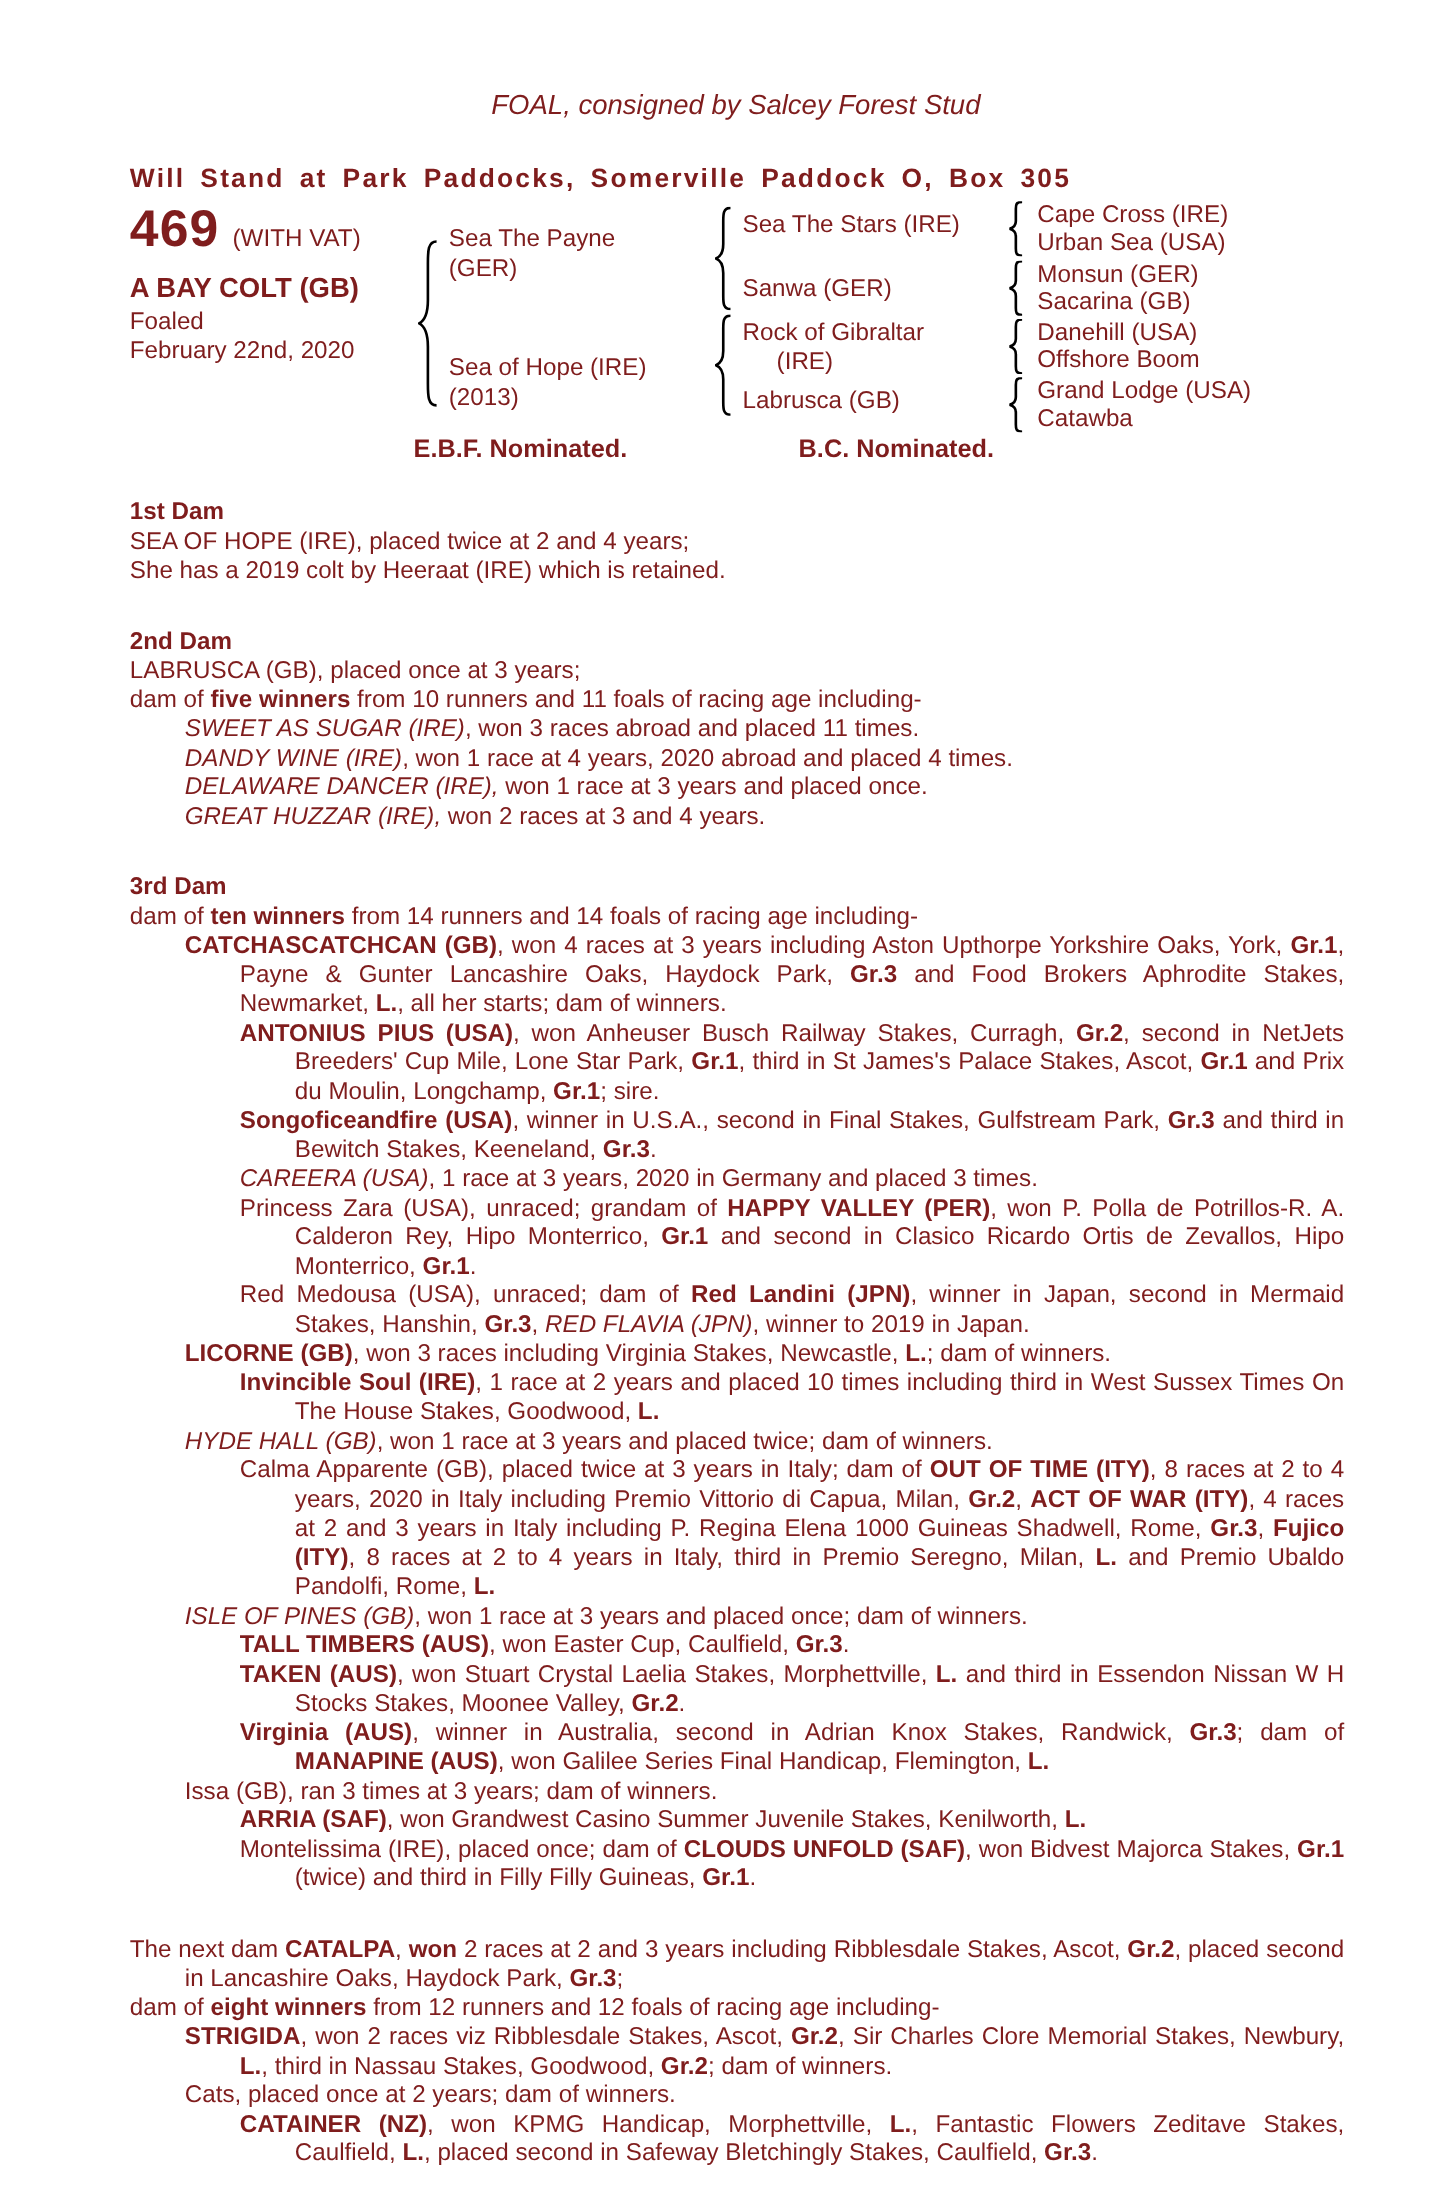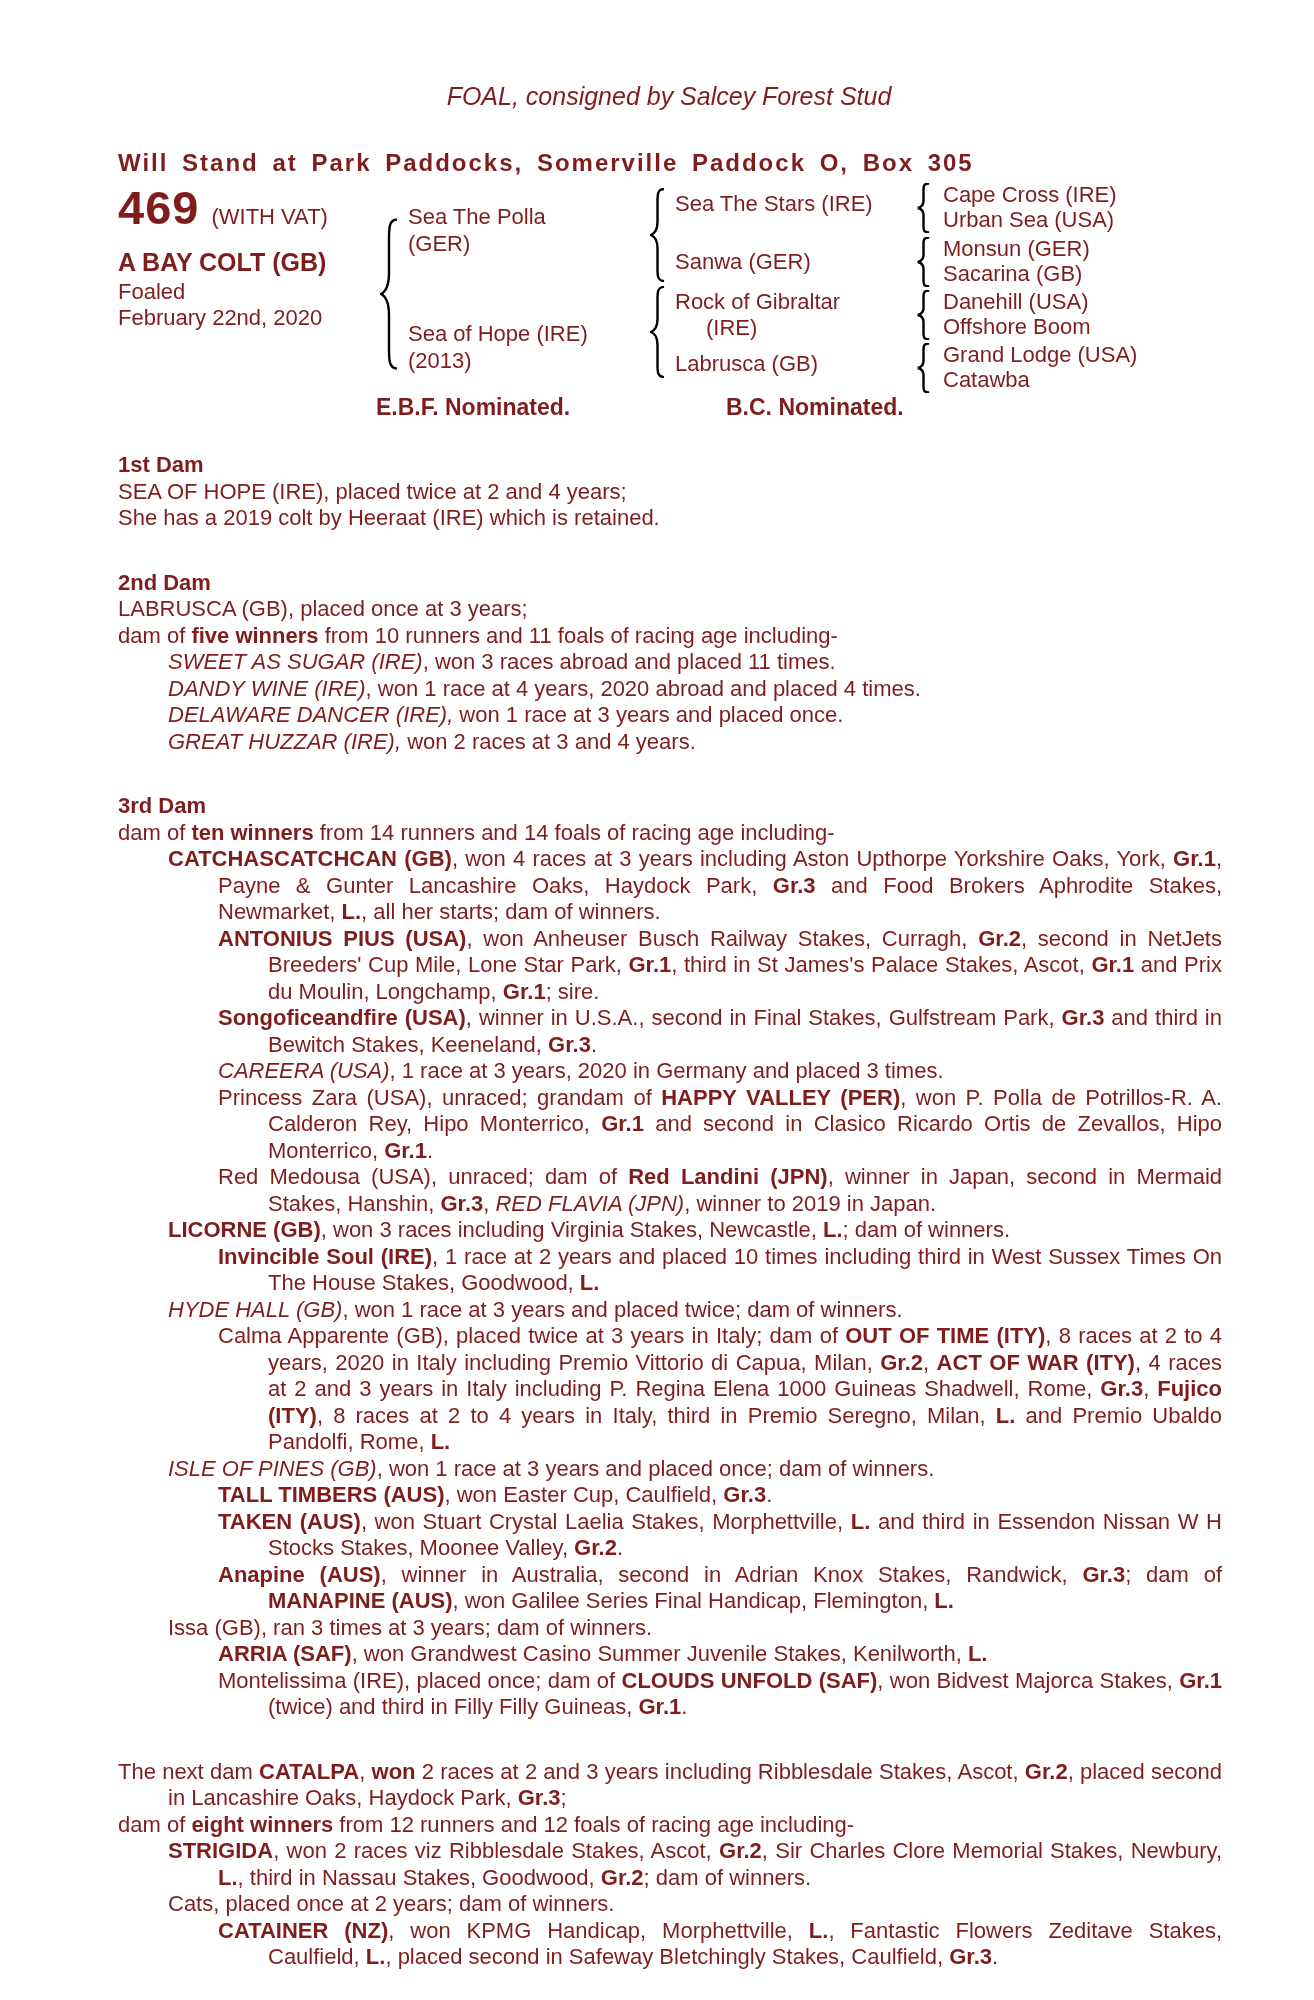--- a/index.html
+++ b/index.html
@@ -81,21 +81,21 @@
       <svg viewBox="0 0 16 100" preserveAspectRatio="none">
           <path d="M15 1 C8 1 8 7 8 14 L8 36 C8 44 6 48 1 50 C6 52 8 56 8 64 L8 86 C8 93 8 99 15 99" fill="none" stroke="#000" stroke-width="2.4" vector-effect="non-scaling-stroke"></path>
         </svg>
     </div>
     <div class="brace" style="left:897px;top:343px;width:13px;height:50px;">
       <svg viewBox="0 0 16 100" preserveAspectRatio="none">
           <path d="M15 1 C8 1 8 7 8 14 L8 36 C8 44 6 48 1 50 C6 52 8 56 8 64 L8 86 C8 93 8 99 15 99" fill="none" stroke="#000" stroke-width="2.4" vector-effect="non-scaling-stroke"></path>
         </svg>
     </div>
 
-    <div class="pi" style="left:388px;top:205px;">Sea The Polla</div>
+    <div class="pi" style="left:388px;top:205px;">Sea The Payne</div>
     <div class="pi" style="left:388px;top:232px;">(GER)</div>
     <div class="pi" style="left:388px;top:322px;">Sea of Hope (IRE)</div>
     <div class="pi" style="left:388px;top:349px;">(2013)</div>
 
     <div class="pi" style="left:655px;top:192px;">Sea The Stars (IRE)</div>
     <div class="pi" style="left:655px;top:250px;">Sanwa (GER)</div>
     <div class="pi" style="left:655px;top:290px;">Rock of Gibraltar</div>
     <div class="pi" style="left:655px;top:316px;margin-left:31px;">(IRE)</div>
     <div class="pi" style="left:655px;top:352px;">Labrusca (GB)</div>
 
@@ -136,21 +136,21 @@
         <p class="para" style="padding-left: 150px; text-indent: -50px;"><span class="ri">CAREERA (USA)</span><span>, 1 race at 3 years, 2020 in Germany and placed 3 times.</span></p>
         <p class="para" style="padding-left: 150px; text-indent: -50px;"><span>Princess Zara (USA), unraced; grandam of </span><span class="rb">HAPPY VALLEY (PER)</span><span>, won P. Polla de Potrillos-R. A. Calderon Rey, Hipo Monterrico, </span><span class="rb">Gr.1</span><span> and second in Clasico Ricardo Ortis de Zevallos, Hipo Monterrico, </span><span class="rb">Gr.1</span><span>.</span></p>
         <p class="para" style="padding-left: 150px; text-indent: -50px;"><span>Red Medousa (USA), unraced; dam of </span><span class="rb">Red Landini (JPN)</span><span>, winner in Japan, second in Mermaid Stakes, Hanshin, </span><span class="rb">Gr.3</span><span>, </span><span class="ri">RED FLAVIA (JPN)</span><span>, winner to 2019 in Japan.</span></p>
         <p class="para" style="padding-left: 100px; text-indent: -50px;"><span class="rb">LICORNE (GB)</span><span>, won 3 races including Virginia Stakes, Newcastle, </span><span class="rb">L.</span><span>; dam of winners.</span></p>
         <p class="para" style="padding-left: 150px; text-indent: -50px;"><span class="rb">Invincible Soul (IRE)</span><span>, 1 race at 2 years and placed 10 times including third in West Sussex Times On The House Stakes, Goodwood, </span><span class="rb">L.</span></p>
         <p class="para" style="padding-left: 100px; text-indent: -50px;"><span class="ri">HYDE HALL (GB)</span><span>, won 1 race at 3 years and placed twice; dam of winners.</span></p>
         <p class="para" style="padding-left: 150px; text-indent: -50px;"><span>Calma Apparente (GB), placed twice at 3 years in Italy; dam of </span><span class="rb">OUT OF TIME (ITY)</span><span>, 8 races at 2 to 4 years, 2020 in Italy including Premio Vittorio di Capua, Milan, </span><span class="rb">Gr.2</span><span>, </span><span class="rb">ACT OF WAR (ITY)</span><span>, 4 races at 2 and 3 years in Italy including P. Regina Elena 1000 Guineas Shadwell, Rome, </span><span class="rb">Gr.3</span><span>, </span><span class="rb">Fujico (ITY)</span><span>, 8 races at 2 to 4 years in Italy, third in Premio Seregno, Milan, </span><span class="rb">L.</span><span> and Premio Ubaldo Pandolfi, Rome, </span><span class="rb">L.</span></p>
         <p class="para" style="padding-left: 100px; text-indent: -50px;"><span class="ri">ISLE OF PINES (GB)</span><span>, won 1 race at 3 years and placed once; dam of winners.</span></p>
         <p class="para" style="padding-left: 150px; text-indent: -50px;"><span class="rb">TALL TIMBERS (AUS)</span><span>, won Easter Cup, Caulfield, </span><span class="rb">Gr.3</span><span>.</span></p>
         <p class="para" style="padding-left: 150px; text-indent: -50px;"><span class="rb">TAKEN (AUS)</span><span>, won Stuart Crystal Laelia Stakes, Morphettville, </span><span class="rb">L.</span><span> and third in Essendon Nissan W H Stocks Stakes, Moonee Valley, </span><span class="rb">Gr.2</span><span>.</span></p>
-        <p class="para" style="padding-left: 150px; text-indent: -50px;"><span class="rb">Anapine (AUS)</span><span>, winner in Australia, second in Adrian Knox Stakes, Randwick, </span><span class="rb">Gr.3</span><span>; dam of </span><span class="rb">MANAPINE (AUS)</span><span>, won Galilee Series Final Handicap, Flemington, </span><span class="rb">L.</span></p>
+        <p class="para" style="padding-left: 150px; text-indent: -50px;"><span class="rb">Virginia (AUS)</span><span>, winner in Australia, second in Adrian Knox Stakes, Randwick, </span><span class="rb">Gr.3</span><span>; dam of </span><span class="rb">MANAPINE (AUS)</span><span>, won Galilee Series Final Handicap, Flemington, </span><span class="rb">L.</span></p>
         <p class="para" style="padding-left: 100px; text-indent: -50px;"><span>Issa (GB), ran 3 times at 3 years; dam of winners.</span></p>
         <p class="para" style="padding-left: 150px; text-indent: -50px;"><span class="rb">ARRIA (SAF)</span><span>, won Grandwest Casino Summer Juvenile Stakes, Kenilworth, </span><span class="rb">L.</span></p>
         <p class="para" style="padding-left: 150px; text-indent: -50px;"><span>Montelissima (IRE), placed once; dam of </span><span class="rb">CLOUDS UNFOLD (SAF)</span><span>, won Bidvest Majorca Stakes, </span><span class="rb">Gr.1</span><span> (twice) and third in Filly Filly Guineas, </span><span class="rb">Gr.1</span><span>.</span></p>
       </div>
       <div class="section">
         <p class="para" style="padding-left: 50px; text-indent: -50px;"><span>The next dam </span><span class="rb">CATALPA</span><span>, </span><span class="rb">won</span><span> 2 races at 2 and 3 years including Ribblesdale Stakes, Ascot, </span><span class="rb">Gr.2</span><span>, placed second in Lancashire Oaks, Haydock Park, </span><span class="rb">Gr.3</span><span>;</span></p>
         <p class="para" style="padding-left: 50px; text-indent: -50px;"><span>dam of </span><span class="rb">eight winners</span><span> from 12 runners and 12 foals of racing age including-</span></p>
         <p class="para" style="padding-left: 100px; text-indent: -50px;"><span class="rb">STRIGIDA</span><span>, won 2 races viz Ribblesdale Stakes, Ascot, </span><span class="rb">Gr.2</span><span>, Sir Charles Clore Memorial Stakes, Newbury, </span><span class="rb">L.</span><span>, third in Nassau Stakes, Goodwood, </span><span class="rb">Gr.2</span><span>; dam of winners.</span></p>
         <p class="para" style="padding-left: 100px; text-indent: -50px;"><span>Cats, placed once at 2 years; dam of winners.</span></p>
         <p class="para" style="padding-left: 150px; text-indent: -50px;"><span class="rb">CATAINER (NZ)</span><span>, won KPMG Handicap, Morphettville, </span><span class="rb">L.</span><span>, Fantastic Flowers Zeditave Stakes, Caulfield, </span><span class="rb">L.</span><span>, placed second in Safeway Bletchingly Stakes, Caulfield, </span><span class="rb">Gr.3</span><span>.</span></p>

